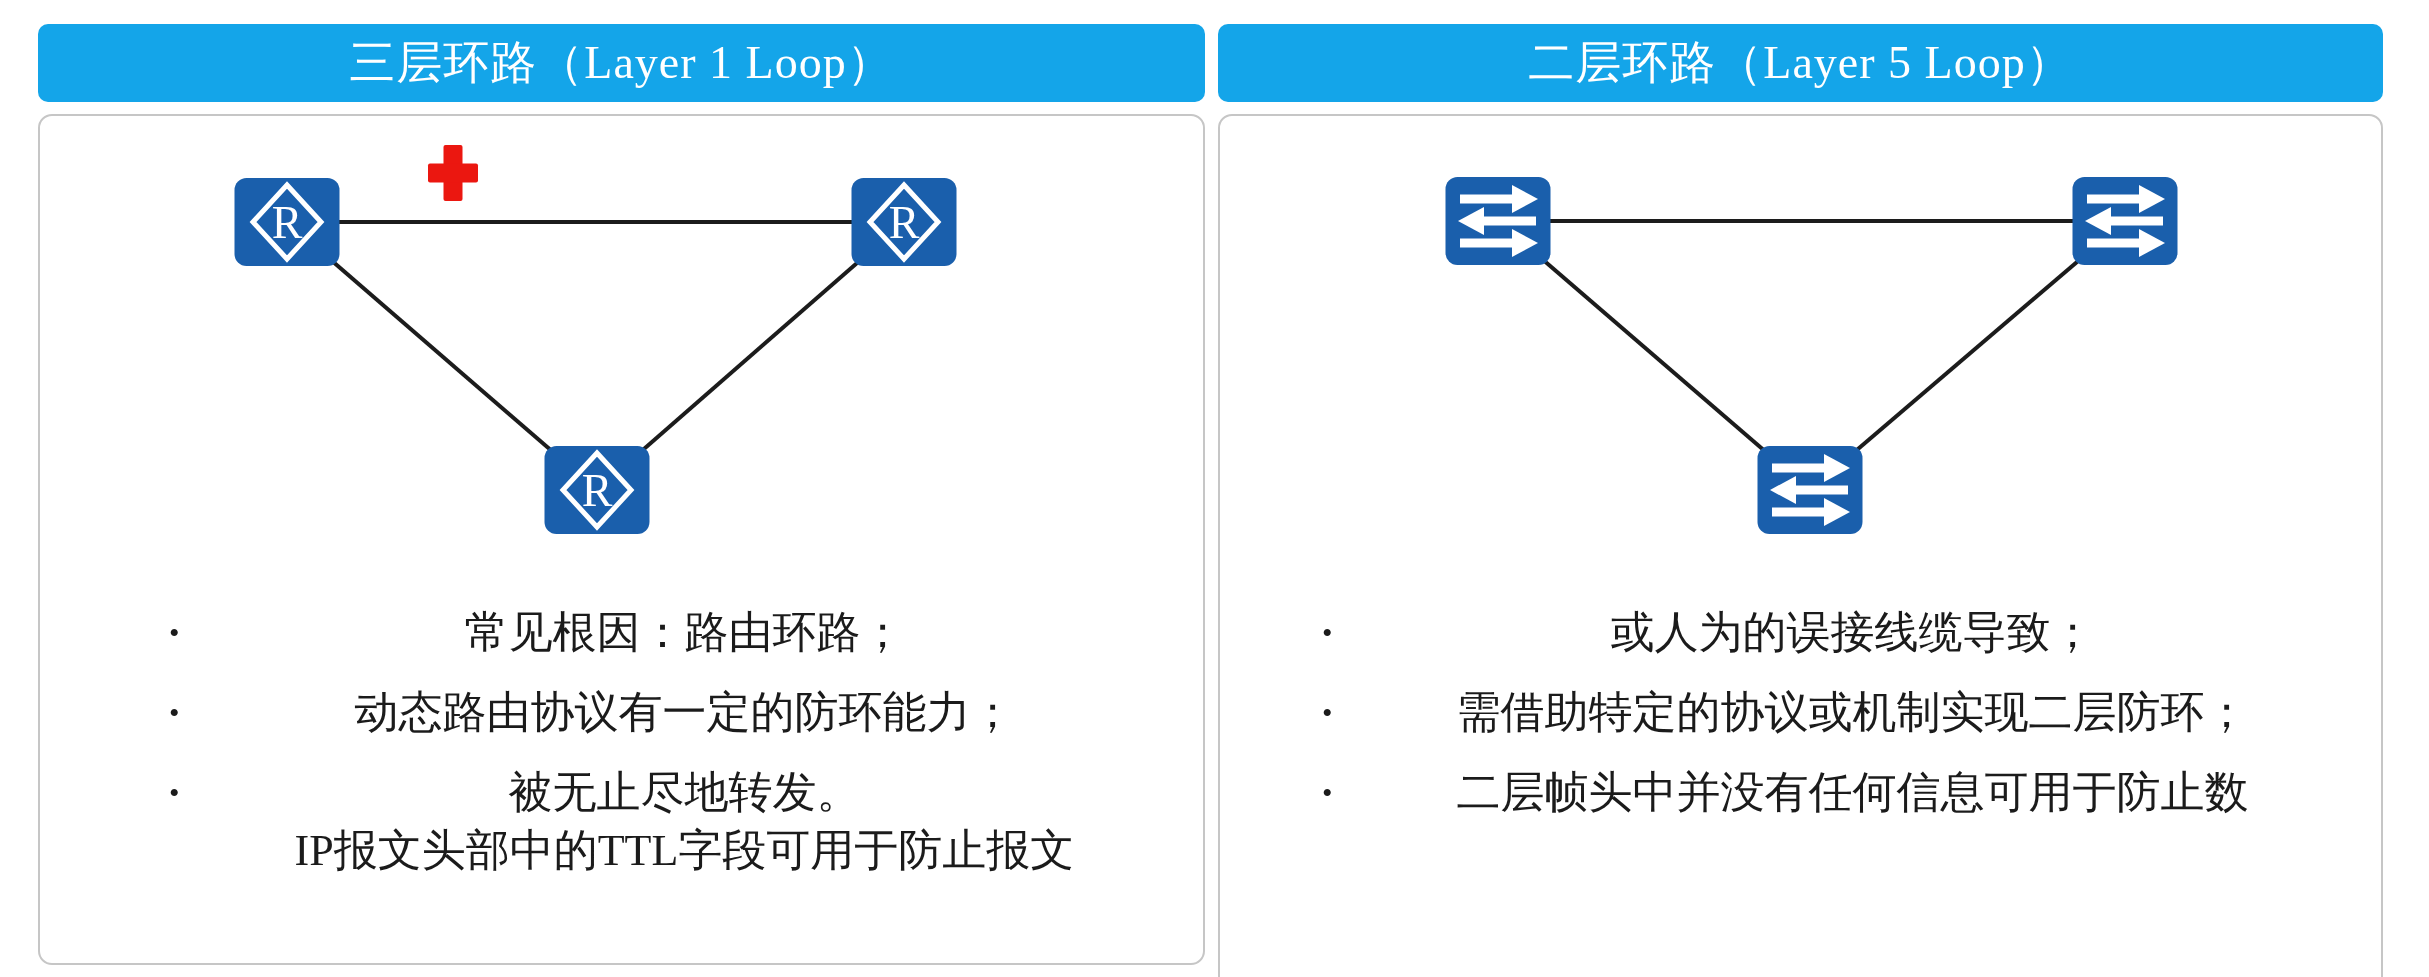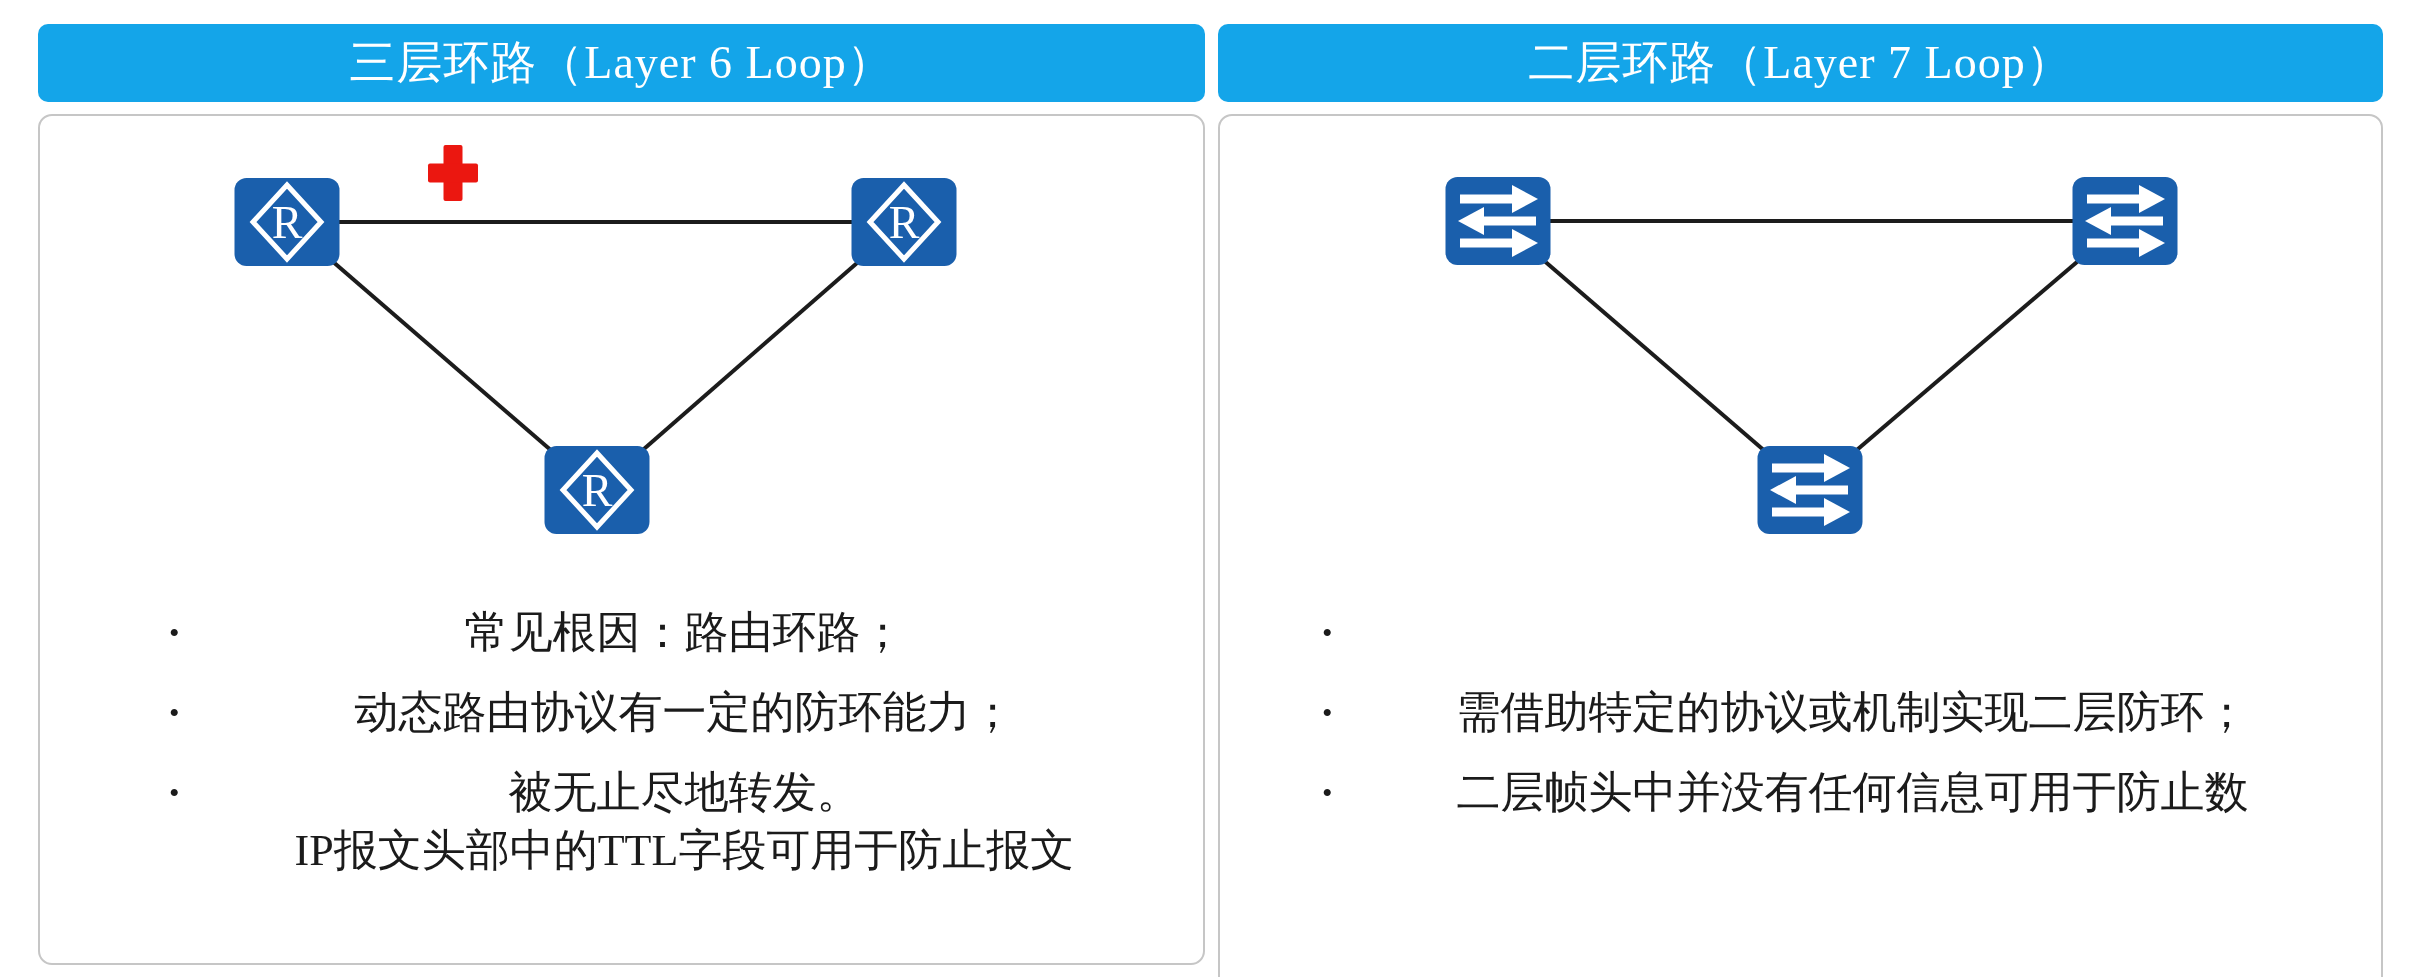--- a/index.html
+++ b/index.html
@@ -57,21 +57,21 @@
   }
   .cross-part { fill:#eb1710; }
 </style>
 </head>
 <body>
 
 <div class="page">
 
   <section class="panel left">
     <header class="bar">
-      <span class="title">三层环路（Layer 6 Loop）</span>
+      <span class="title">三层环路（Layer 1 Loop）</span>
     </header>
     <div class="card">
 
       <svg class="topo" viewBox="0 0 1163 520">
 
         <line class="link-line" x1="247" y1="106" x2="864" y2="106"></line>
         <line class="link-line" x1="247" y1="106" x2="557" y2="374"></line>
         <line class="link-line" x1="864" y1="106" x2="557" y2="374"></line>
 
         <g transform="translate(247,106)">
@@ -119,21 +119,21 @@
             <span class="ln">被无止尽地转发。</span>
             <span class="ln">IP报文头部中的TTL字段可用于防止报文</span>
           </span>
         </li>
       </ul>
     </div>
   </section>
 
   <section class="panel right">
     <header class="bar">
-      <span class="title">二层环路（Layer 7 Loop）</span>
+      <span class="title">二层环路（Layer 5 Loop）</span>
     </header>
     <div class="card">
 
       <svg class="topo" viewBox="0 0 1161 520">
 
         <line class="link-line" x1="278" y1="105" x2="905" y2="105"></line>
         <line class="link-line" x1="278" y1="105" x2="590" y2="374"></line>
         <line class="link-line" x1="905" y1="105" x2="590" y2="374"></line>
 
         <g transform="translate(278,105)">
@@ -170,20 +170,21 @@
             <line x1="-38" y1="22" x2="14" y2="22"></line>
               <path d="M14,8 L40,22 L14,36 Z" fill="#ffffff" stroke="none"></path>
           </g>
         </g>
       </svg>
 
       <ul class="bullets">
         <li>
           <span class="dot">•</span>
           <span class="txt">
+            <span class="ln">或人为的误接线缆导致；</span>
           </span>
         </li>
         <li>
           <span class="dot">•</span>
           <span class="txt">
             <span class="ln">需借助特定的协议或机制实现二层防环；</span>
             <span class="ln"></span>
           </span>
         </li>
         <li>

